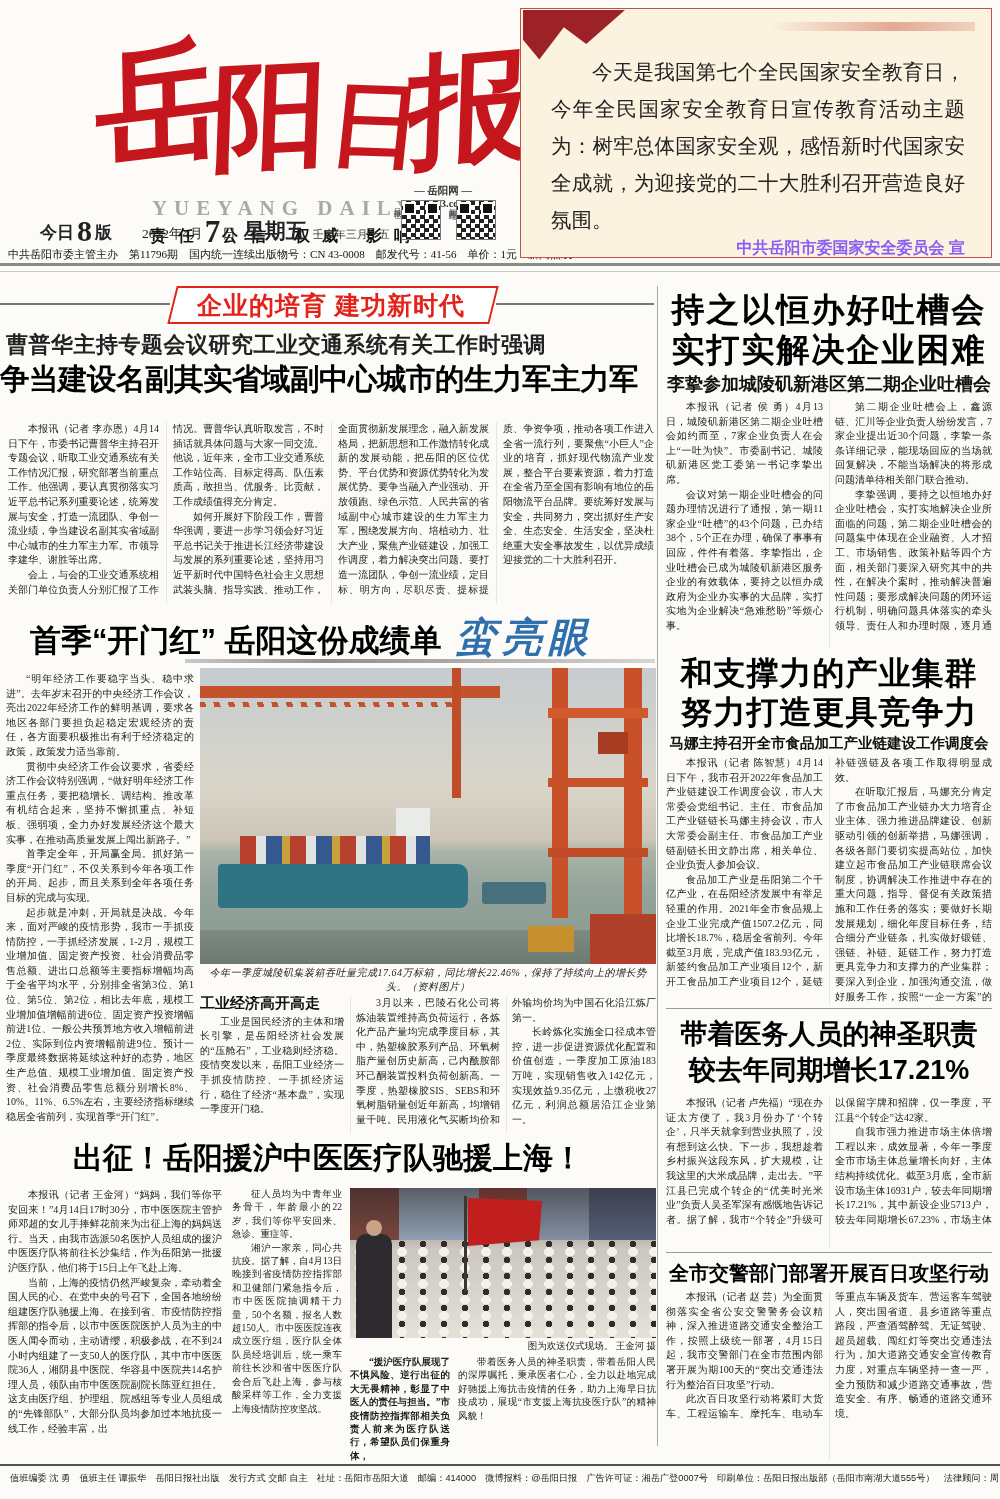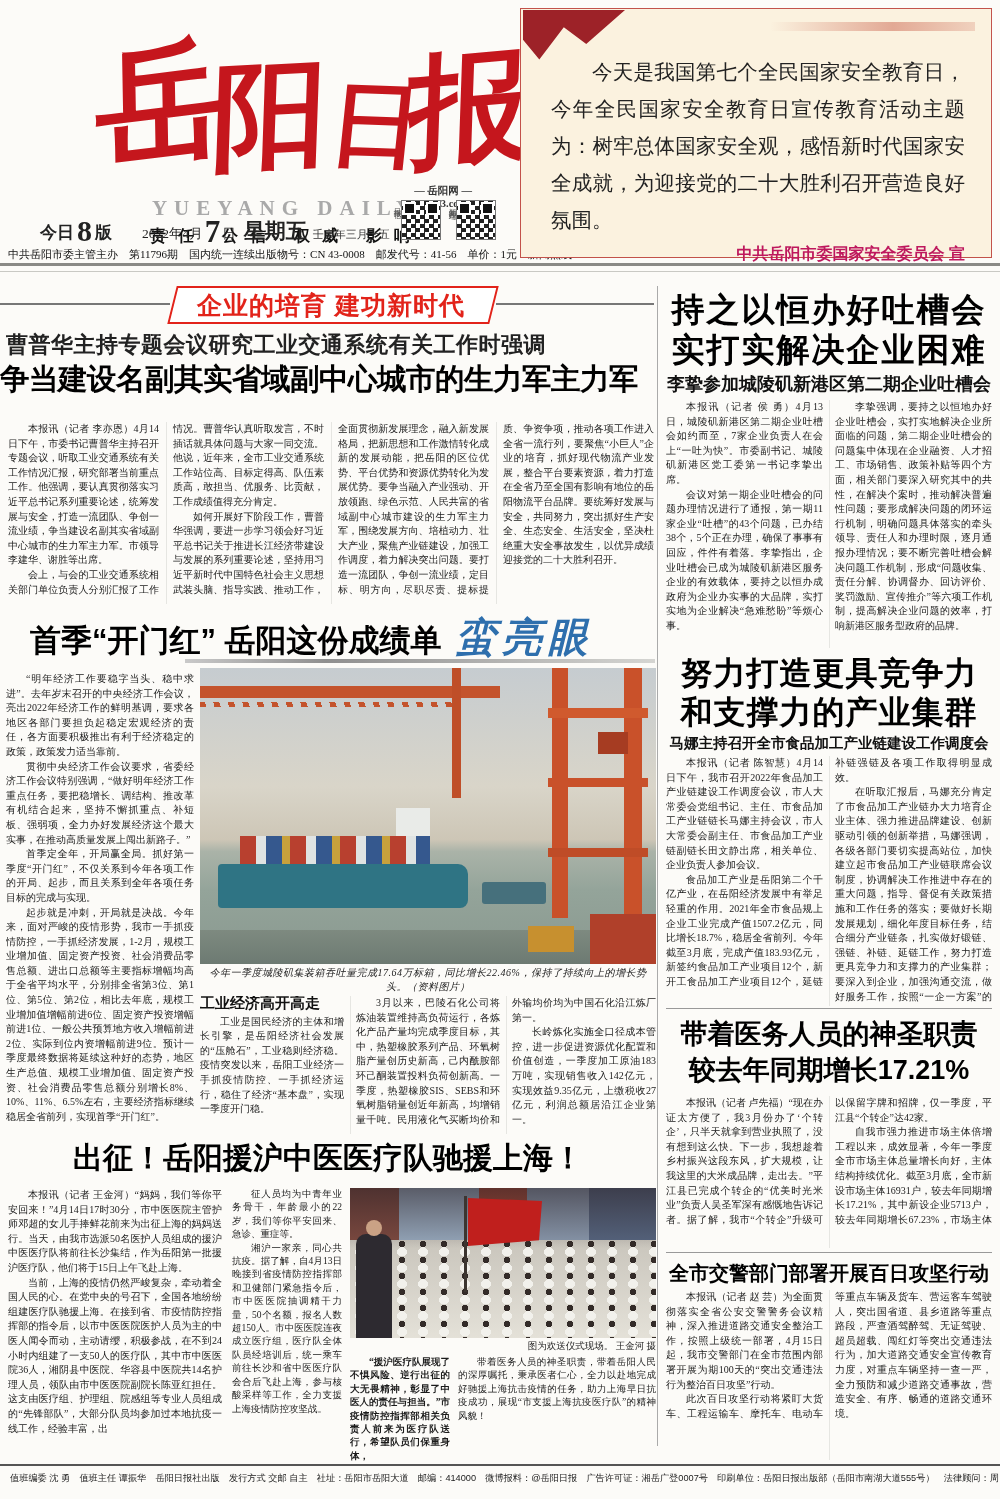--- a/index.html
+++ b/index.html
@@ -37,21 +37,21 @@
 
   
   #notice{left:520px;top:8px;width:472px;height:250px;background:#fbf2df;border:1.5px solid #c2524a;
           box-sizing:border-box;padding:44px 26px 0 30px;}
   #notice-flag{left:523px;top:10px;width:102px;height:62px;background:#9d2228;
                clip-path:polygon(0 0,100% 0,62% 55%,40% 28%,16% 80%,0 48%);}
   #notice-streak{left:770px;top:22px;width:205px;height:9px;
                  background:linear-gradient(90deg,rgba(196,80,58,0),rgba(196,80,58,.45) 60%,rgba(196,80,58,.2));}
   #notice-body{font-size:20.5px;line-height:37px;text-align:justify;text-indent:2em;color:#222;
                font-family:"Liberation Sans",sans-serif;}
-  #notice-sig{text-align:right;font-size:16px;font-weight:900;margin-top:6px;color:#be185d;
+  #notice-sig{text-align:right;font-size:16px;font-weight:900;margin-top:0;color:#8b5cf6;
               font-family:"Liberation Sans",sans-serif;}
 
   
   #v-rule{left:657px;top:286px;width:1px;height:1160px;background:#aaa;}
   #foot-rule{left:0;top:1464px;width:1000px;height:2px;background:#555;}
 
   
   #banner-line-l{left:0;top:303px;width:170px;height:2px;background:#777;}
   #banner-line-r{left:496px;top:303px;width:158px;height:2px;background:#777;}
   #banner{left:172px;top:286px;width:318px;height:34px;border:2.5px solid #e2231a;
@@ -216,28 +216,29 @@
 
   <div>
     <div class="ab r-head" id="artA-h">
       <div>持之以恒办好吐槽会</div>
       <div>实打实解决企业困难</div>
     </div>
     <div class="ab" id="artA-sub">李挚参加城陵矶新港区第二期企业吐槽会</div>
     <div class="ab art-body cols2" id="artA-body">
         <p>本报讯（记者 侯 勇）4月13日，城陵矶新港区第二期企业吐槽会如约而至，7家企业负责人在会上“一吐为快”。市委副书记、城陵矶新港区党工委第一书记李挚出席。</p>
         <p>会议对第一期企业吐槽会的问题办理情况进行了通报，第一期11家企业“吐槽”的43个问题，已办结38个，5个正在办理，确保了事事有回应，件件有着落。李挚指出，企业吐槽会已成为城陵矶新港区服务企业的有效载体，要持之以恒办成政府为企业办实事的大品牌，实打实地为企业解决“急难愁盼”等烦心事。</p>
+        <p>第二期企业吐槽会上，鑫源链、汇川等企业负责人纷纷发言，7家企业提出近30个问题，李挚一条条详细记录，能现场回应的当场就回复解决，不能当场解决的将形成问题清单待相关部门联合推动。</p>
         <p>李挚强调，要持之以恒地办好企业吐槽会，实打实地解决企业所面临的问题，第二期企业吐槽会的问题集中体现在企业融资、人才招工、市场销售、政策补贴等四个方面，相关部门要深入研究其中的共性，在解决个案时，推动解决普遍性问题；要形成解决问题的闭环运行机制，明确问题具体落实的牵头领导、责任人和办理时限，逐月通报办理情况；要不断完善吐槽会解决问题工作机制，形成“问题收集、责任分解、协调督办、回访评价、奖罚激励、宣传推介”等六项工作机制，提高解决企业问题的效率，打响新港区服务型政府的品牌。</p>
       </div>
   </div>
 
   <div>
     <div class="ab r-head" id="artB-h">
+      <div>和支撑力的产业集群</div>
       <div>努力打造更具竞争力</div>
-      <div>和支撑力的产业集群</div>
     </div>
     <div class="ab" id="artB-sub">马娜主持召开全市食品加工产业链建设工作调度会</div>
     <div class="ab art-body cols2" id="artB-body">
         <p>本报讯（记者 陈智慧）4月14日下午，我市召开2022年食品加工产业链建设工作调度会议，市人大常委会党组书记、主任、市食品加工产业链链长马娜主持会议，市人大常委会副主任、市食品加工产业链副链长田文静出席，相关单位、企业负责人参加会议。</p>
         <p>食品加工产业是岳阳第二个千亿产业，在岳阳经济发展中有举足轻重的作用。2021年全市食品规上企业工业完成产值1507.2亿元，同比增长18.7%，稳居全省前列。今年截至3月底，完成产值183.93亿元，新签约食品加工产业项目12个，新开工食品加工产业项目12个，延链补链强链及各项工作取得明显成效。</p>
         <p>在听取汇报后，马娜充分肯定了市食品加工产业链办大力培育企业主体、强力推进品牌建设、创新驱动引领的创新举措，马娜强调，各级各部门要切实提高站位，加快建立起市食品加工产业链联席会议制度，协调解决工作推进中存在的重大问题，指导、督促有关政策措施和工作任务的落实；要做好长期发展规划，细化年度目标任务，结合细分产业链条，扎实做好锻链、强链、补链、延链工作，努力打造更具竞争力和支撑力的产业集群；要深入到企业，加强沟通交流，做好服务工作，按照“一企一方案”的原则，切实帮助解决企业发展和项目建设进程中遇到的困难问题；要围绕产业链发展方向，加大招商引资力度，做大做强特色优势产业，育龙头、带骨干、强配套，引进大集群、大企业、大项目，不断优化和提升招商效能，加快推动产业高质量发展。</p>
       </div>
   </div>
 
   <div class="ab" id="ruleC"></div>

